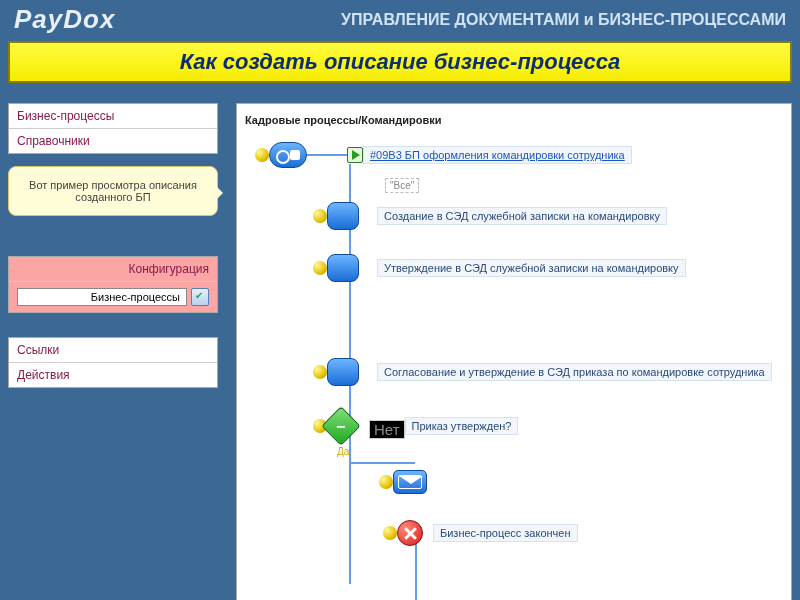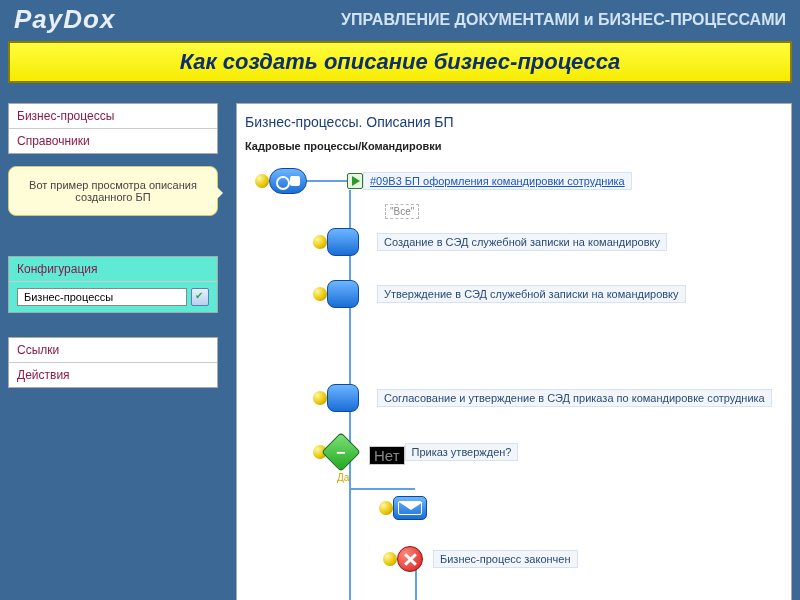--- a/index.html
+++ b/index.html
@@ -8,21 +8,21 @@
   .logo { color: #e8eef5; font-weight: bold; font-size: 26px; letter-spacing: 1px; font-style: italic; }
   .header-sub { font-size: 16px; font-weight: bold; }
   .title-bar { background: linear-gradient(#fffc3d,#f6ec00); border: 2px solid #8b7c00; margin: 0 8px; padding: 6px 0; text-align: center; color: #0d2f6c; font-size: 22px; font-weight: bold; font-style: italic; font-family: "Trebuchet MS", Arial, sans-serif; }
   .content { display: flex; margin: 20px 8px 0 8px; height: 520px; }
   .sidebar { width: 210px; flex-shrink: 0; }
   .menu { background: #fff; border: 1px solid #aaa; margin-bottom: 12px; font-size: 12px; }
   .menu-item { padding: 5px 8px; color: #8b1a4b; border-bottom: 1px solid #ccc; cursor: pointer; }
   .menu-item:last-child { border-bottom: none; }
   .callout { background: #fffcd8; border: 1px solid #d4c96e; border-radius: 8px; padding: 12px 8px; font-size: 11px; text-align: center; color: #444; position: relative; margin-bottom: 40px; }
   .callout::after { content: ""; position: absolute; right: -14px; top: 18px; border: 8px solid transparent; border-left-color: #fffcd8; }
-  .config-box { background: #5eead4; border: 1px solid #aaa; padding: 0; font-size: 12px; }
+  .config-box { background: #fca5a5; border: 1px solid #aaa; padding: 0; font-size: 12px; text-align: right; }
   .config-head { border-bottom: 1px solid #ccc; padding: 5px 8px; color: #8b1a4b; }
   .config-body { padding: 6px 8px; display:flex; gap:4px; }
   .dropdown { border: 1px solid #888; padding: 2px 6px; font-size: 11px; background: #fff; flex:1;}
   .dropdown-btn { width:18px; height:18px; border:1px solid #5a7fb5; background:linear-gradient(#e8f0fb,#b8d0ef); border-radius:2px; position:relative;}
   .dropdown-btn::after{content:"✔"; font-size:10px; color:#2a5; position:absolute; left:3px; top:1px;}
   .main { flex: 1; background: #fff; margin-left: 18px; border: 1px solid #aaa; overflow: hidden; position: relative; }
   .main-inner { padding: 10px 8px 0 8px; }
   .crumb1 { color: #1a3e7a; font-size: 14px; font-weight:500; margin-bottom: 10px; }
   .crumb2 { color: #222; font-size: 11px; font-weight: bold; margin-bottom: 8px; }
   .flow { position: relative; height: 440px; }
@@ -76,21 +76,20 @@
       </div>
     </div>
     <div class="menu" style="margin-top:24px;">
       <div class="menu-item">Ссылки</div>
       <div class="menu-item">Действия</div>
     </div>
   </div>
 
   <div class="main">
     <div class="main-inner">
-      <div class="crumb1">Бизнес-процессы. Описания БП</div>
       <div class="crumb2">Кадровые процессы/Командировки</div>
 
       <div class="flow">
         <div class="vline"></div>
 
         <div class="node-row" style="left:10px; top:8px;">
           <div class="orb"></div>
           <div class="start-node"></div>
           <div class="arrow-h" style="position:static; width:40px;"></div>
           <div class="play-icon"></div>

